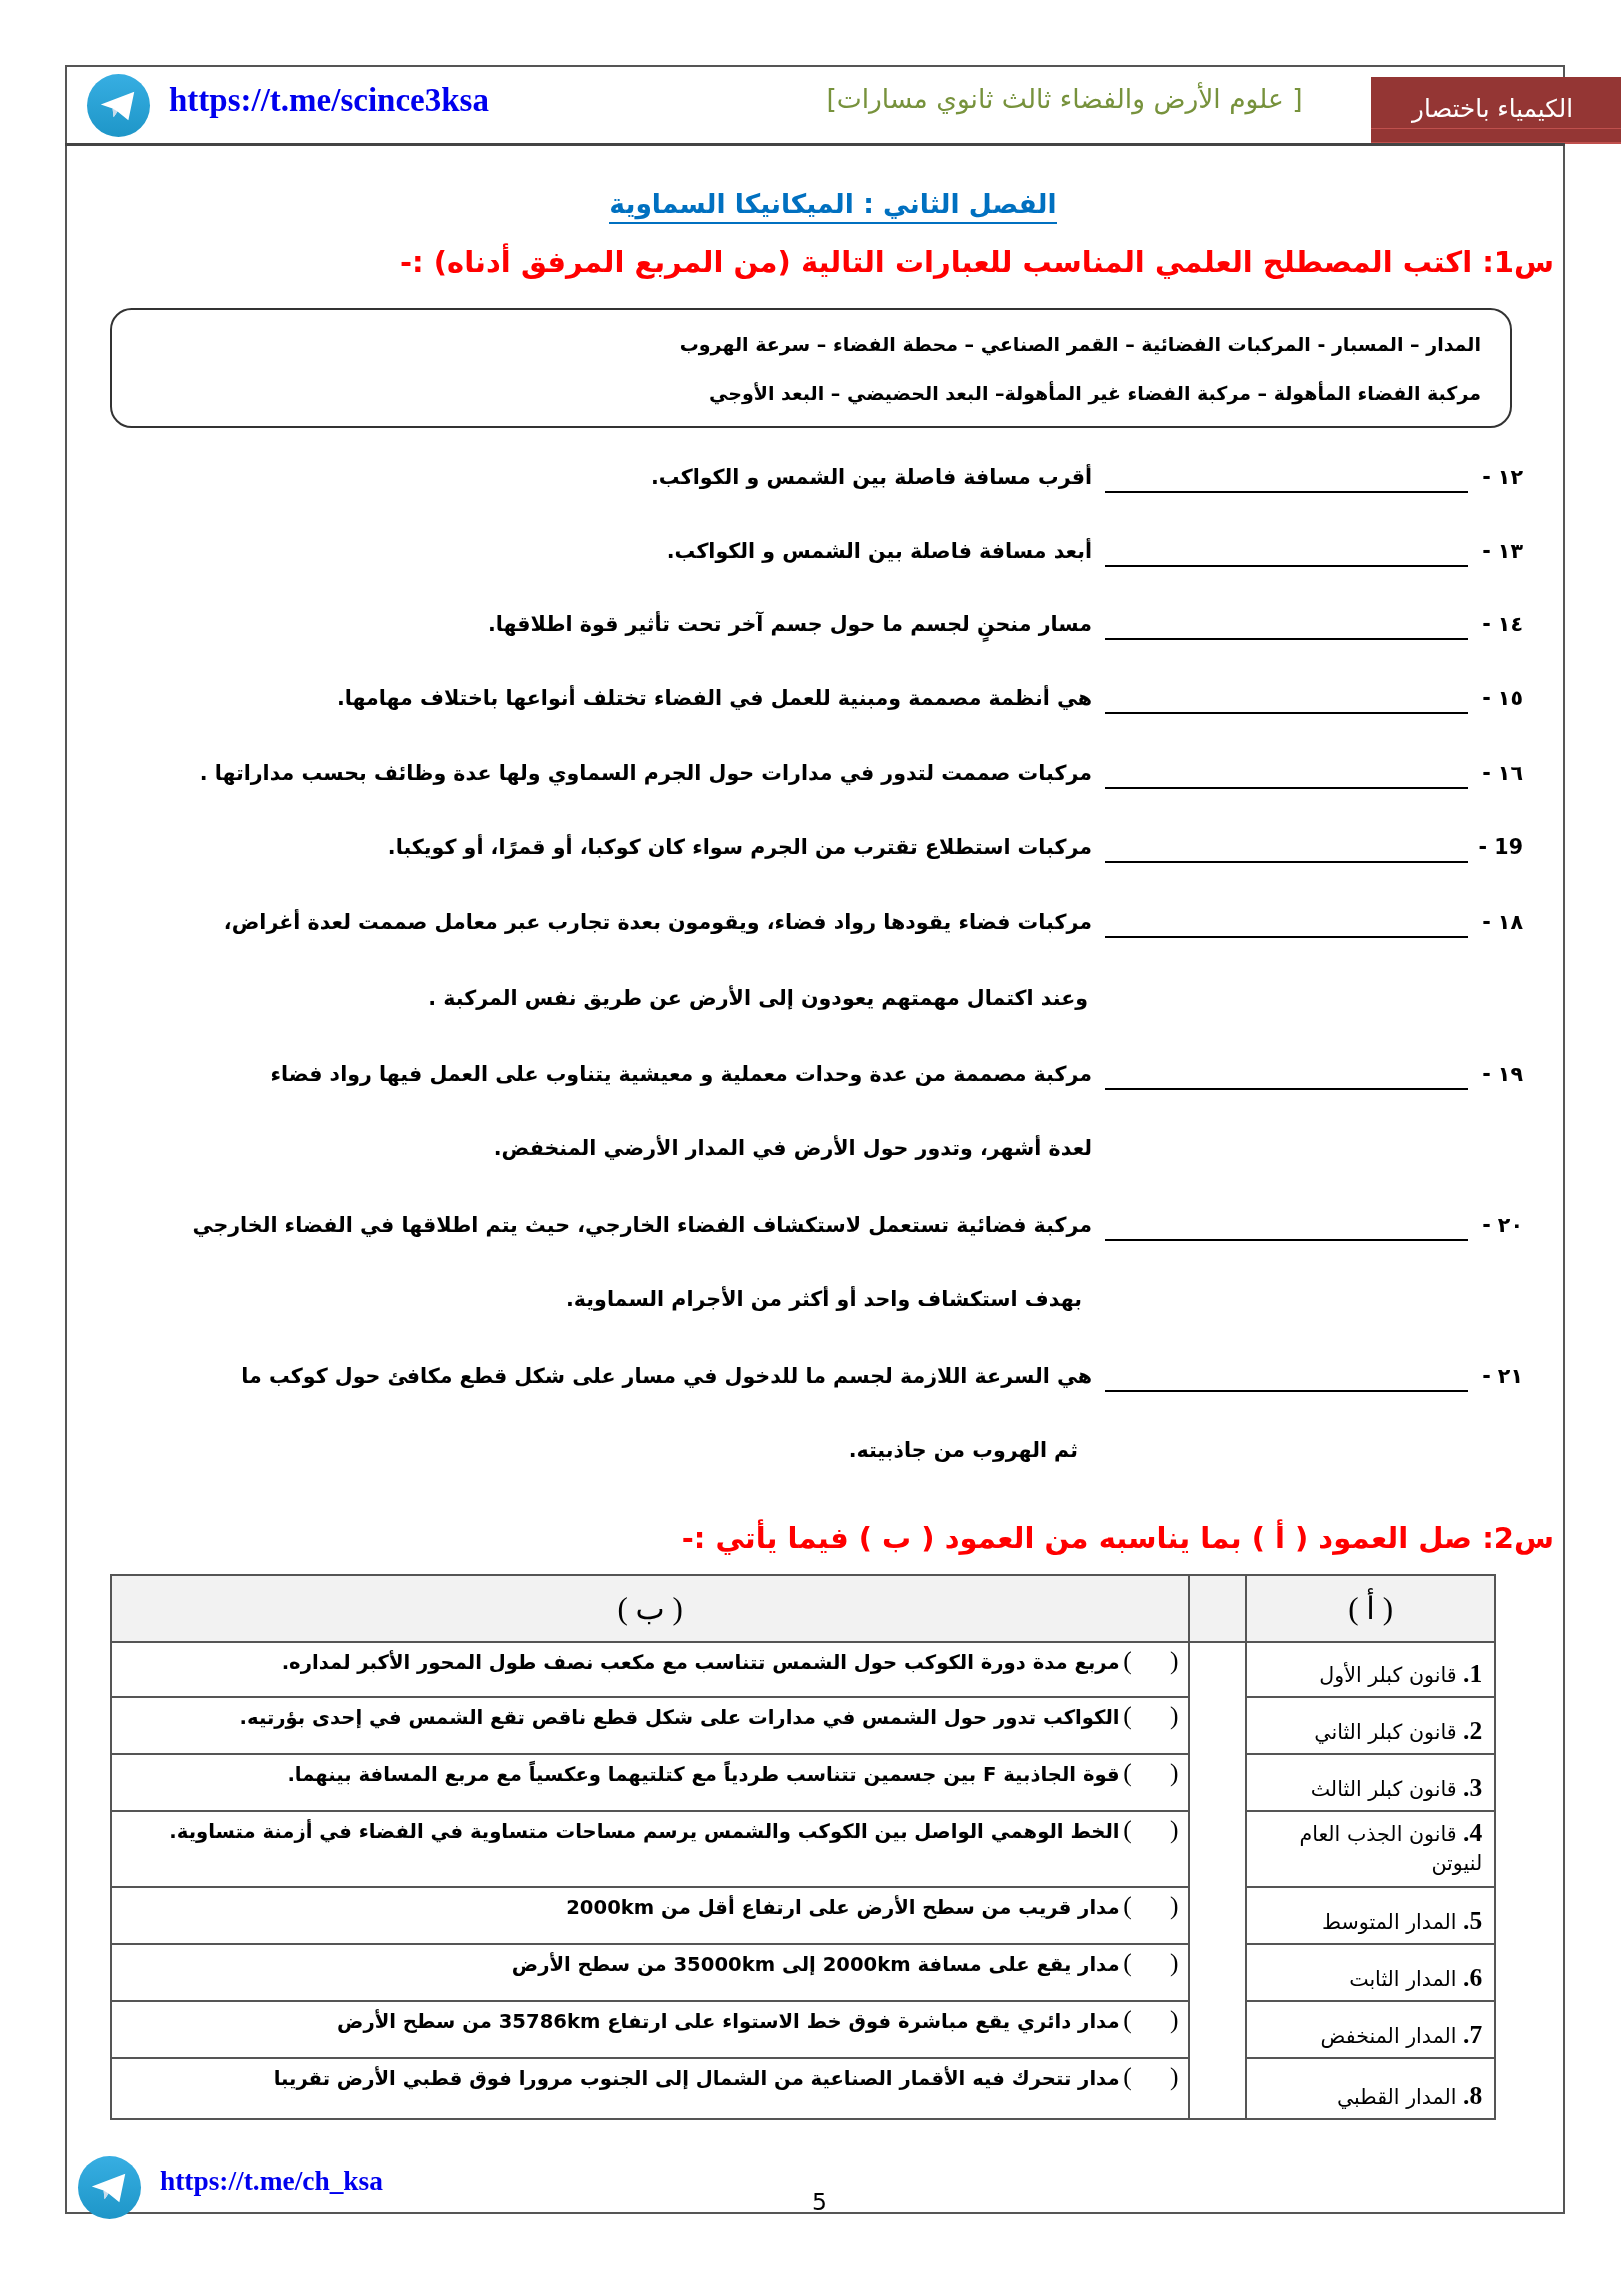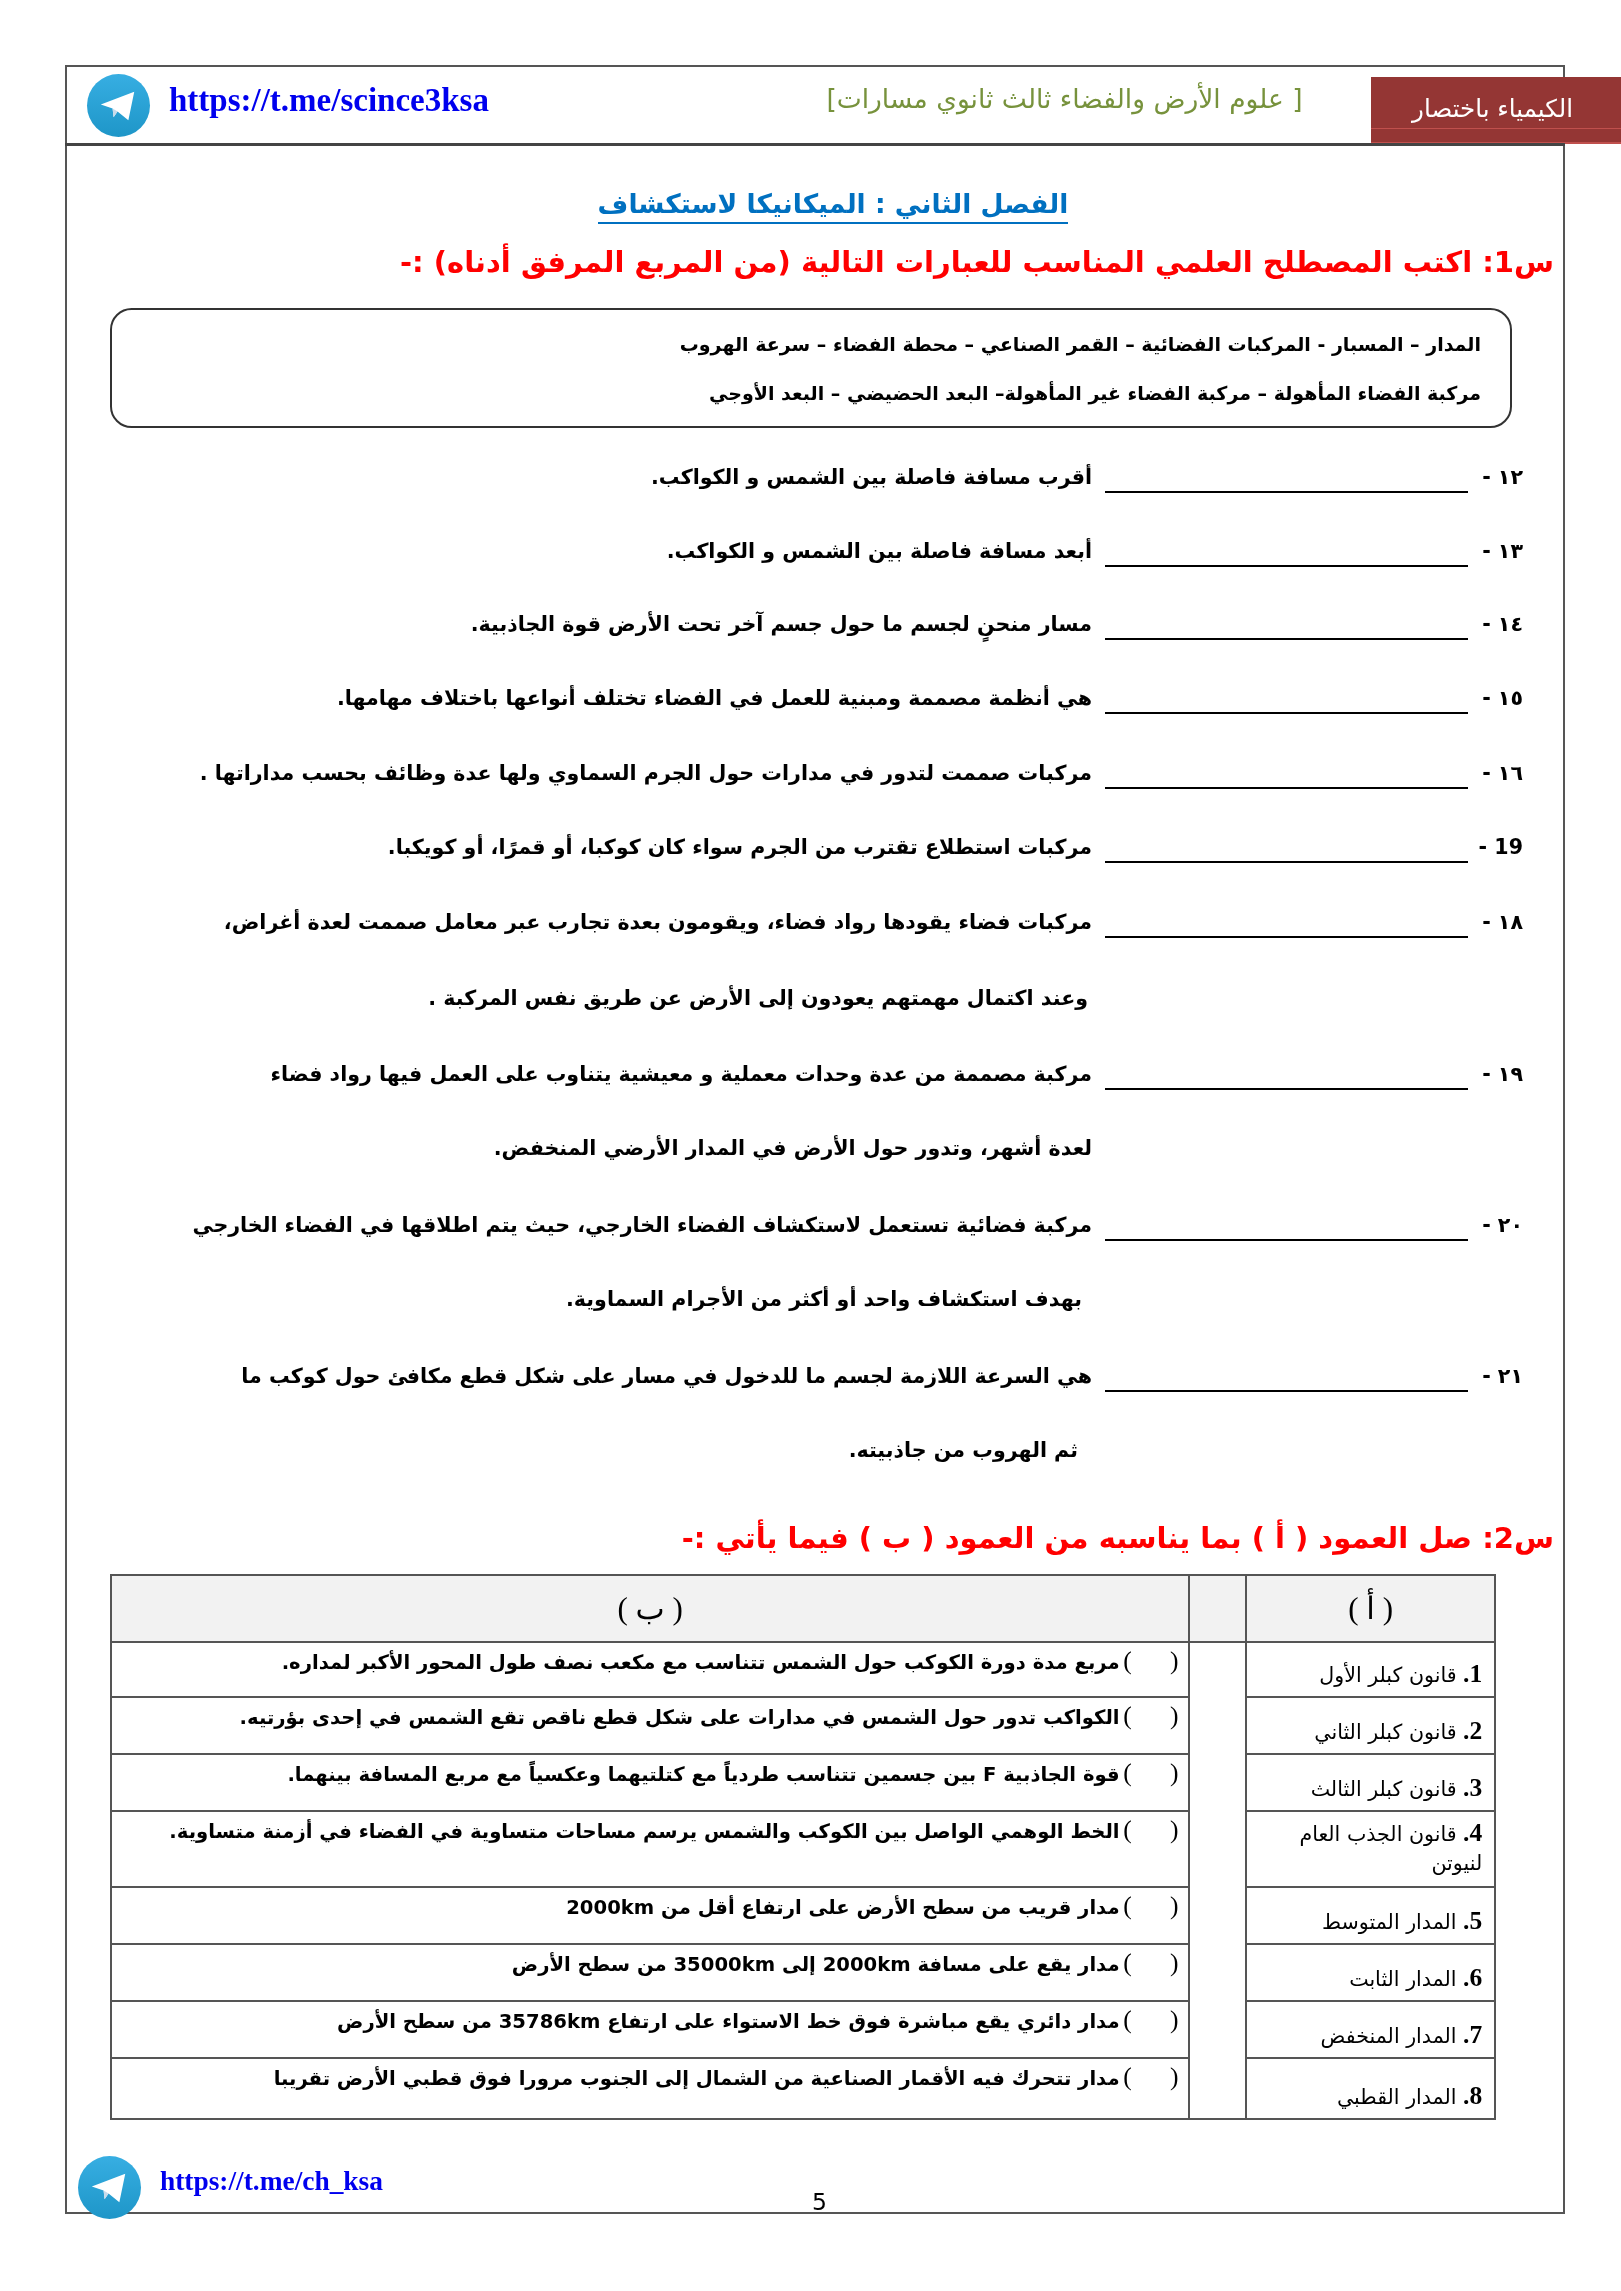--- a/index.html
+++ b/index.html
@@ -123,21 +123,21 @@
   <span class="link-text">https://t.me/scince3ksa</span>
   <span class="subject-title">[ علوم الأرض والفضاء ثالث ثانوي مسارات]</span>
   <div class="brand-box">
     <span class="brand-text">الكيمياء باختصار</span>
     <div class="brand-line"></div>
   </div>
 </div>
 <div class="header-rule"></div>
 
 <div class="chapter-title">
-  <span>الفصل الثاني : الميكانيكا لاستكشاف</span>
+  <span>الفصل الثاني : الميكانيكا السماوية</span>
 </div>
 
 <div class="q-title">س1: اكتب المصطلح العلمي المناسب للعبارات التالية (من المربع المرفق أدناه) :-</div>
 
 <div class="terms-box">
   <div class="terms-line">المدار – المسبار - المركبات الفضائية – القمر الصناعي – محطة الفضاء – سرعة الهروب</div>
   <div class="terms-line">مركبة الفضاء المأهولة – مركبة الفضاء غير المأهولة– البعد الحضيضي – البعد الأوجي</div>
 </div>
 
 <div class="item" style="top:465px;">
@@ -148,21 +148,21 @@
 
 <div class="item" style="top:539px;">
   <span class="num">١٣ -</span>
   <div class="blank"></div>
   <span class="text">أبعد مسافة فاصلة بين الشمس و الكواكب.</span>
 </div>
 
 <div class="item" style="top:612px;">
   <span class="num">١٤ -</span>
   <div class="blank"></div>
-  <span class="text">مسار منحنٍ لجسم ما حول جسم آخر تحت الأرض قوة الجاذبية.</span>
+  <span class="text">مسار منحنٍ لجسم ما حول جسم آخر تحت تأثير قوة اطلاقها.</span>
 </div>
 
 <div class="item" style="top:686px;">
   <span class="num">١٥ -</span>
   <div class="blank"></div>
   <span class="text">هي أنظمة مصممة ومبنية للعمل في الفضاء تختلف أنواعها باختلاف مهامها.</span>
 </div>
 
 <div class="item" style="top:761px;">
   <span class="num">١٦ -</span>

